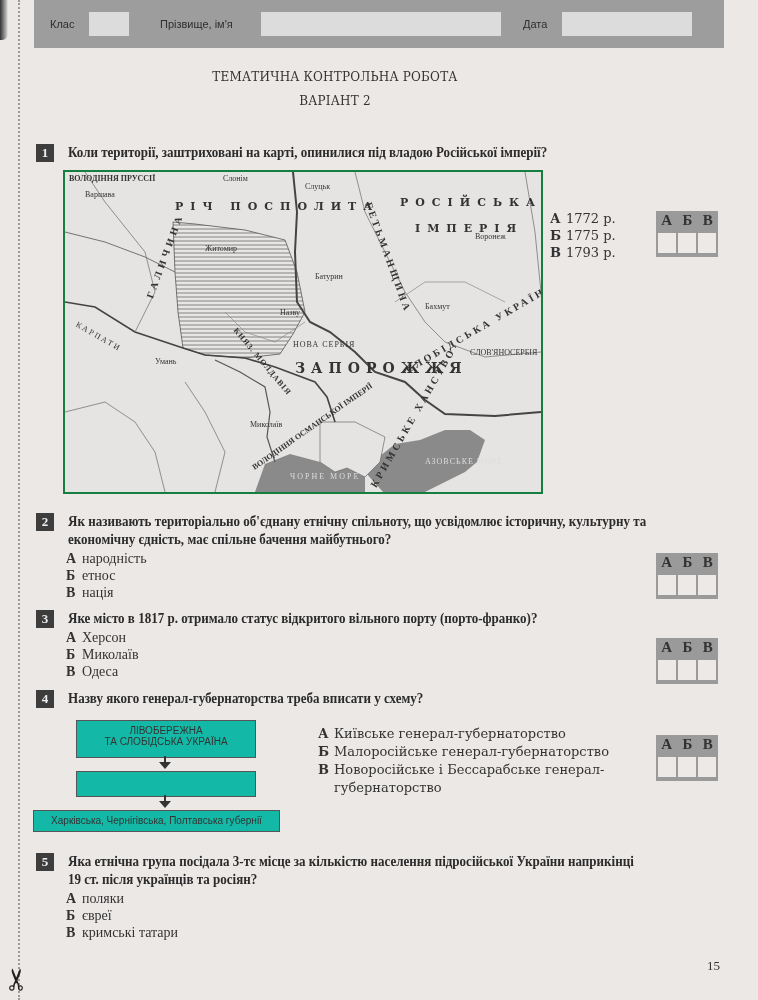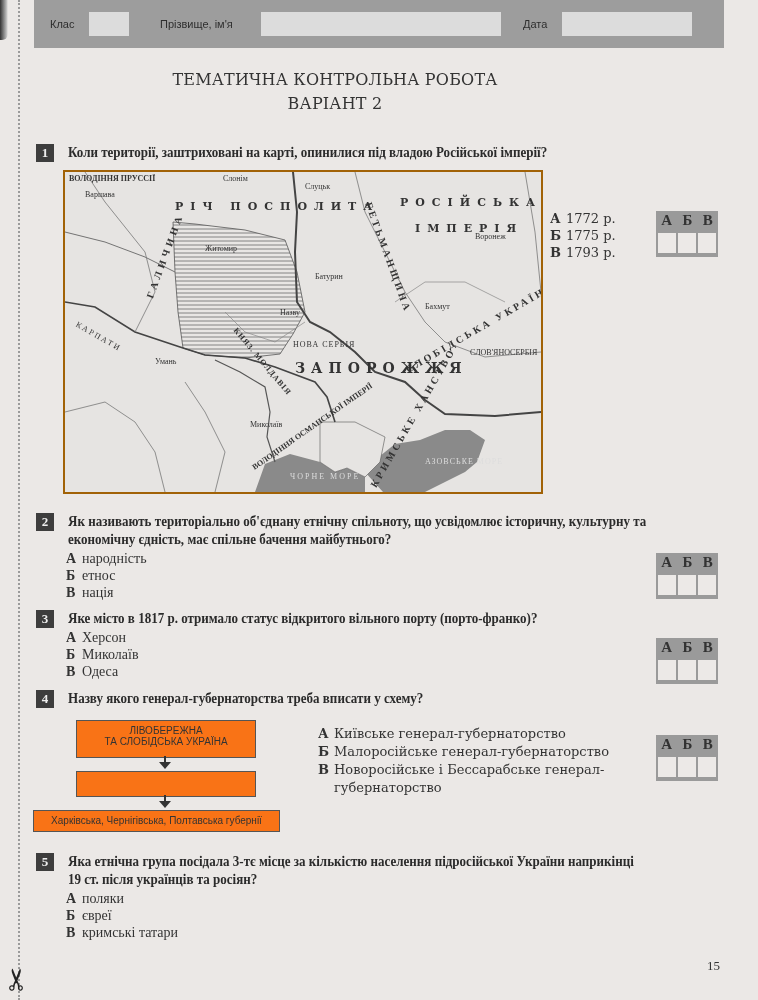--- a/index.html
+++ b/index.html
@@ -3,33 +3,33 @@
 <meta charset="utf-8">
 <style>
   html,body{margin:0;padding:0;}
   body{width:758px;height:1000px;background:#ebe8e6;position:relative;overflow:hidden;font-family:"Liberation Serif",serif;color:#2a2a2a;}
   .cutline{position:absolute;left:18px;top:0;width:0;height:1000px;border-left:2px dotted #9a9a9a;}
   .edge-shadow{position:absolute;left:0;top:0;width:8px;height:40px;background:linear-gradient(90deg,#333,#bbb 80%,transparent);border-bottom-right-radius:6px;}
   .scissors{position:absolute;left:4px;top:962px;font-size:30px;color:#222;transform:rotate(-90deg);font-family:"DejaVu Sans",sans-serif;}
   .header-bar{position:absolute;left:34px;top:0;width:690px;height:48px;background:#9d9d9d;}
   .header-bar .lbl{position:absolute;top:18px;font-family:"Liberation Sans",sans-serif;font-size:11px;color:#2e2e2e;}
   .header-bar .fld{position:absolute;top:12px;height:24px;background:#dcdcdc;border:0;}
-  .title{position:absolute;left:0;width:670px;text-align:center;font-family:"DejaVu Serif",serif;font-size:16px;color:#333;letter-spacing:0.2px;}
+  .title{position:absolute;left:0;width:670px;text-align:center;font-family:"DejaVu Serif",serif;font-size:12px;color:#333;letter-spacing:0.2px;}
   .qnum{position:absolute;width:18px;height:18px;background:#3d3d3d;color:#eee;font-weight:bold;font-size:13px;text-align:center;line-height:18px;}
   .qtext{position:absolute;font-weight:bold;font-size:14px;line-height:19px;color:#2b2b2b;font-family:"Liberation Serif",serif;transform:scaleX(0.93);transform-origin:left top;}
   .opt{position:absolute;font-size:14px;line-height:17px;color:#333;}
   .opt b{display:inline-block;width:16px;font-weight:bold;}
   .opt.serif2{font-family:"DejaVu Serif",serif;font-size:13px;}
   .ansbox{position:absolute;width:62px;height:46px;background:#9a9a9a;}
   .ansbox .letters{position:absolute;top:1px;left:0;width:62px;display:flex;justify-content:space-around;font-weight:bold;font-size:15px;color:#333;}
   .ansbox .cell{position:absolute;top:22px;width:18px;height:20px;background:#ece9e7;}
-  .map{position:absolute;left:63px;top:170px;width:476px;height:320px;border:2px solid #a16207;background:#e6e4e2;overflow:hidden;}
+  .map{position:absolute;left:63px;top:170px;width:476px;height:320px;border:2px solid #15803d;background:#e6e4e2;overflow:hidden;}
   .maplbl{position:absolute;font-size:8px;color:#333;font-family:"Liberation Serif",serif;white-space:nowrap;}
   .mapbig{position:absolute;font-size:11px;font-weight:bold;letter-spacing:7px;color:#333;white-space:nowrap;font-family:"DejaVu Serif",serif;}
-  .scheme-box{position:absolute;border:1px solid #555;background:#f97316;font-family:"Liberation Sans",sans-serif;font-size:10px;text-align:center;color:#333;}
+  .scheme-box{position:absolute;border:1px solid #555;background:#14b8a6;font-family:"Liberation Sans",sans-serif;font-size:10px;text-align:center;color:#333;}
   .pagenum{position:absolute;left:707px;top:958px;font-size:13px;color:#333;}
 </style>
 </head>
 <body>
 
 <div class="edge-shadow"></div>
 <div class="cutline"></div>
 <div class="scissors">✂</div>
 
 <div class="header-bar">

